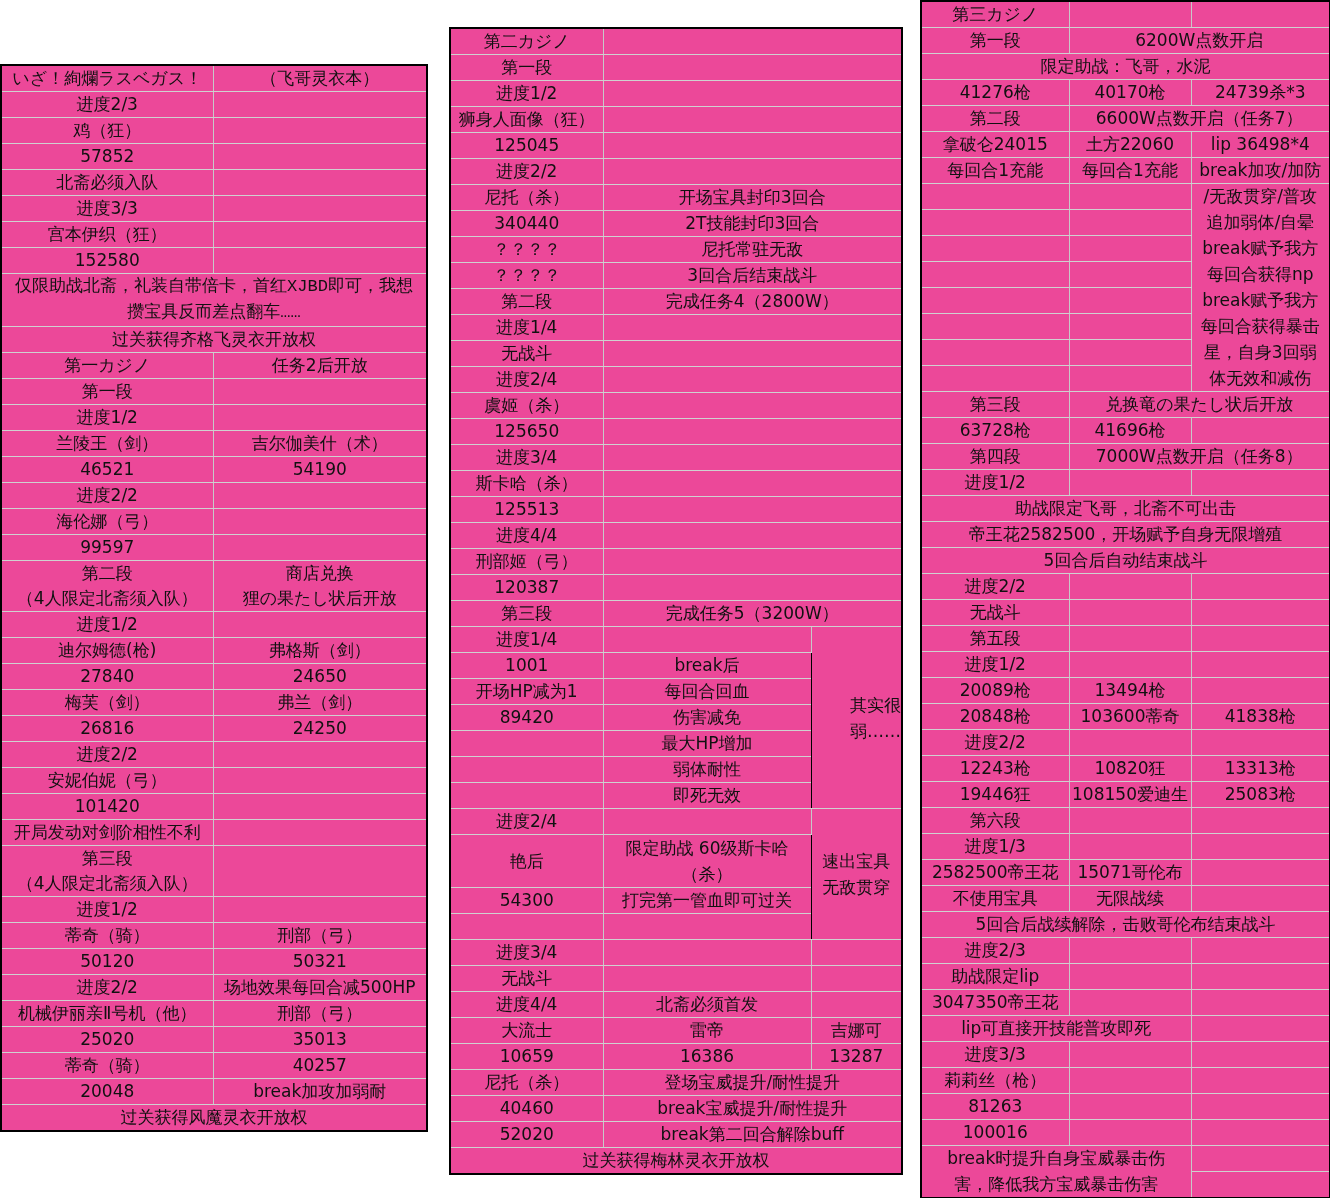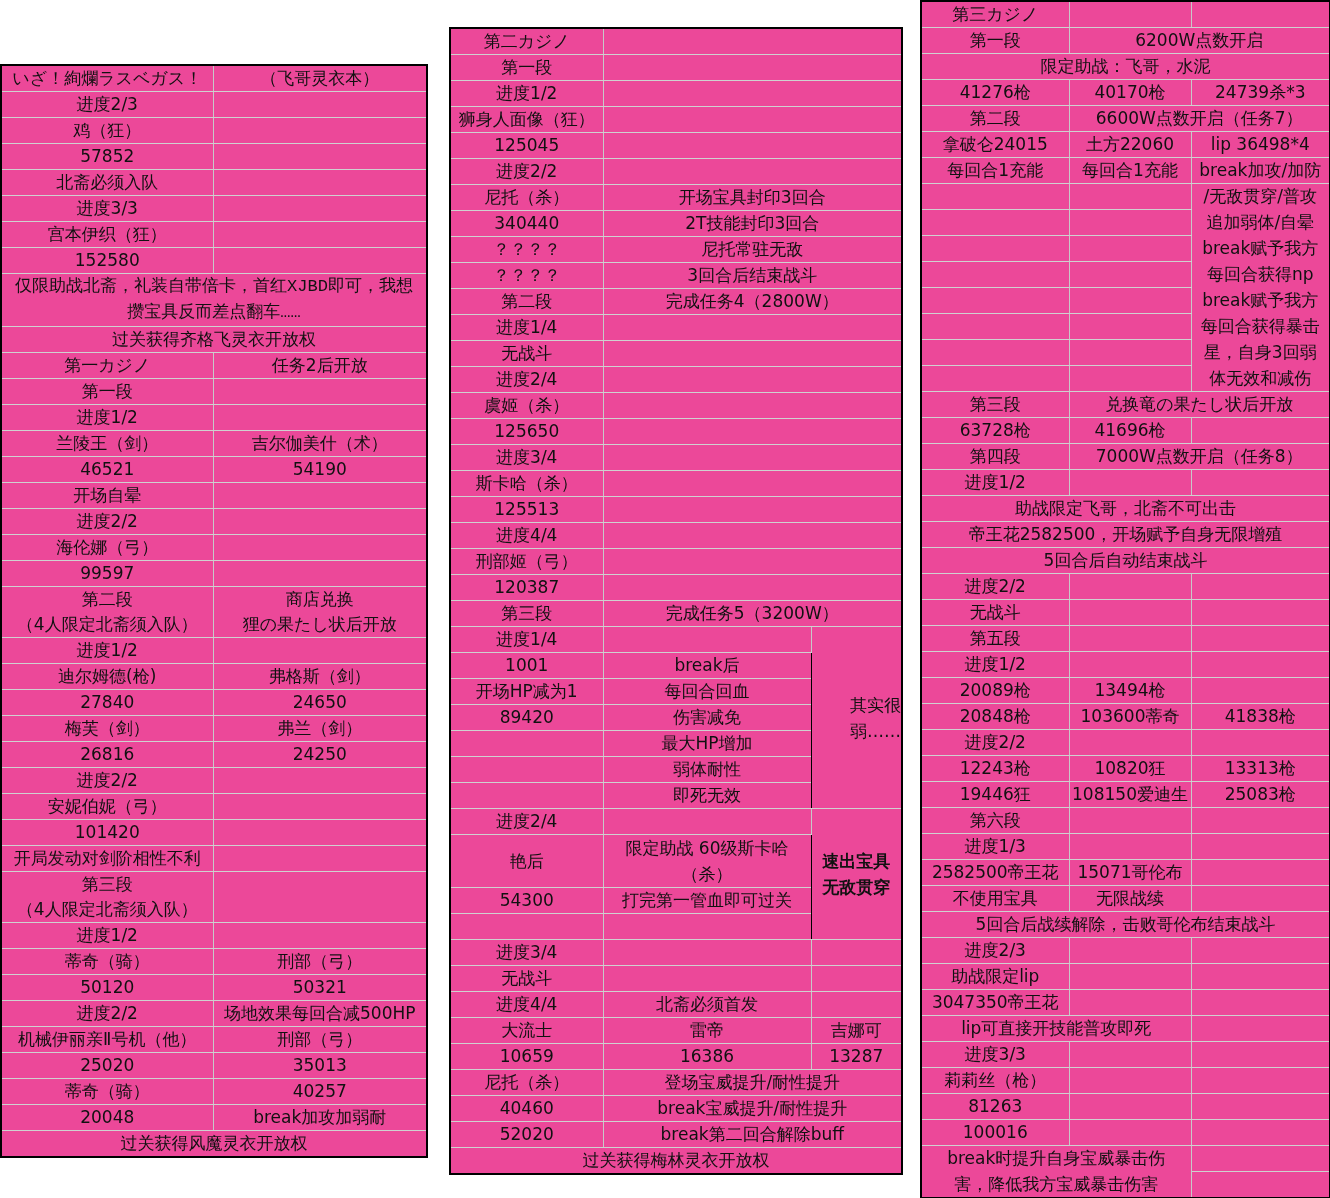--- a/index.html
+++ b/index.html
@@ -78,24 +78,20 @@
         <td></td>
       </tr>
   <tr>
         <td>兰陵王（剑）</td>
         <td>吉尔伽美什（术）</td>
       </tr>
   <tr>
         <td>46521</td>
         <td>54190</td>
       </tr>
-  <tr>
-        <td>开场自晕</td>
-        <td></td>
-      </tr>
   <tr class="sep">
         <td>进度2/2</td>
         <td></td>
       </tr>
   <tr>
         <td>海伦娜（弓）</td>
         <td></td>
       </tr>
   <tr>
         <td>99597</td>
@@ -315,21 +311,21 @@
         <td></td>
         <td>弱体耐性</td>
       </tr>
   <tr>
         <td></td>
         <td>即死无效</td>
       </tr>
   <tr class="sep">
         <td>进度2/4</td>
         <td></td>
-        <td rowspan="4" class="bl wrap" style="border-right:none;padding:16px 4px;font-weight:bold;">速出宝具无敌贯穿</td>
+        <td rowspan="4" class="bl wrap" style="border-right:none;padding:16px 4px;">速出宝具无敌贯穿</td>
       </tr>
   <tr>
         <td style="height:51px">艳后</td>
         <td class="wrap" style="height:51px;padding:0 20px;">限定助战 60级斯卡哈（杀）</td>
       </tr>
   <tr>
         <td>54300</td>
         <td>打完第一管血即可过关</td>
       </tr>
   <tr>

